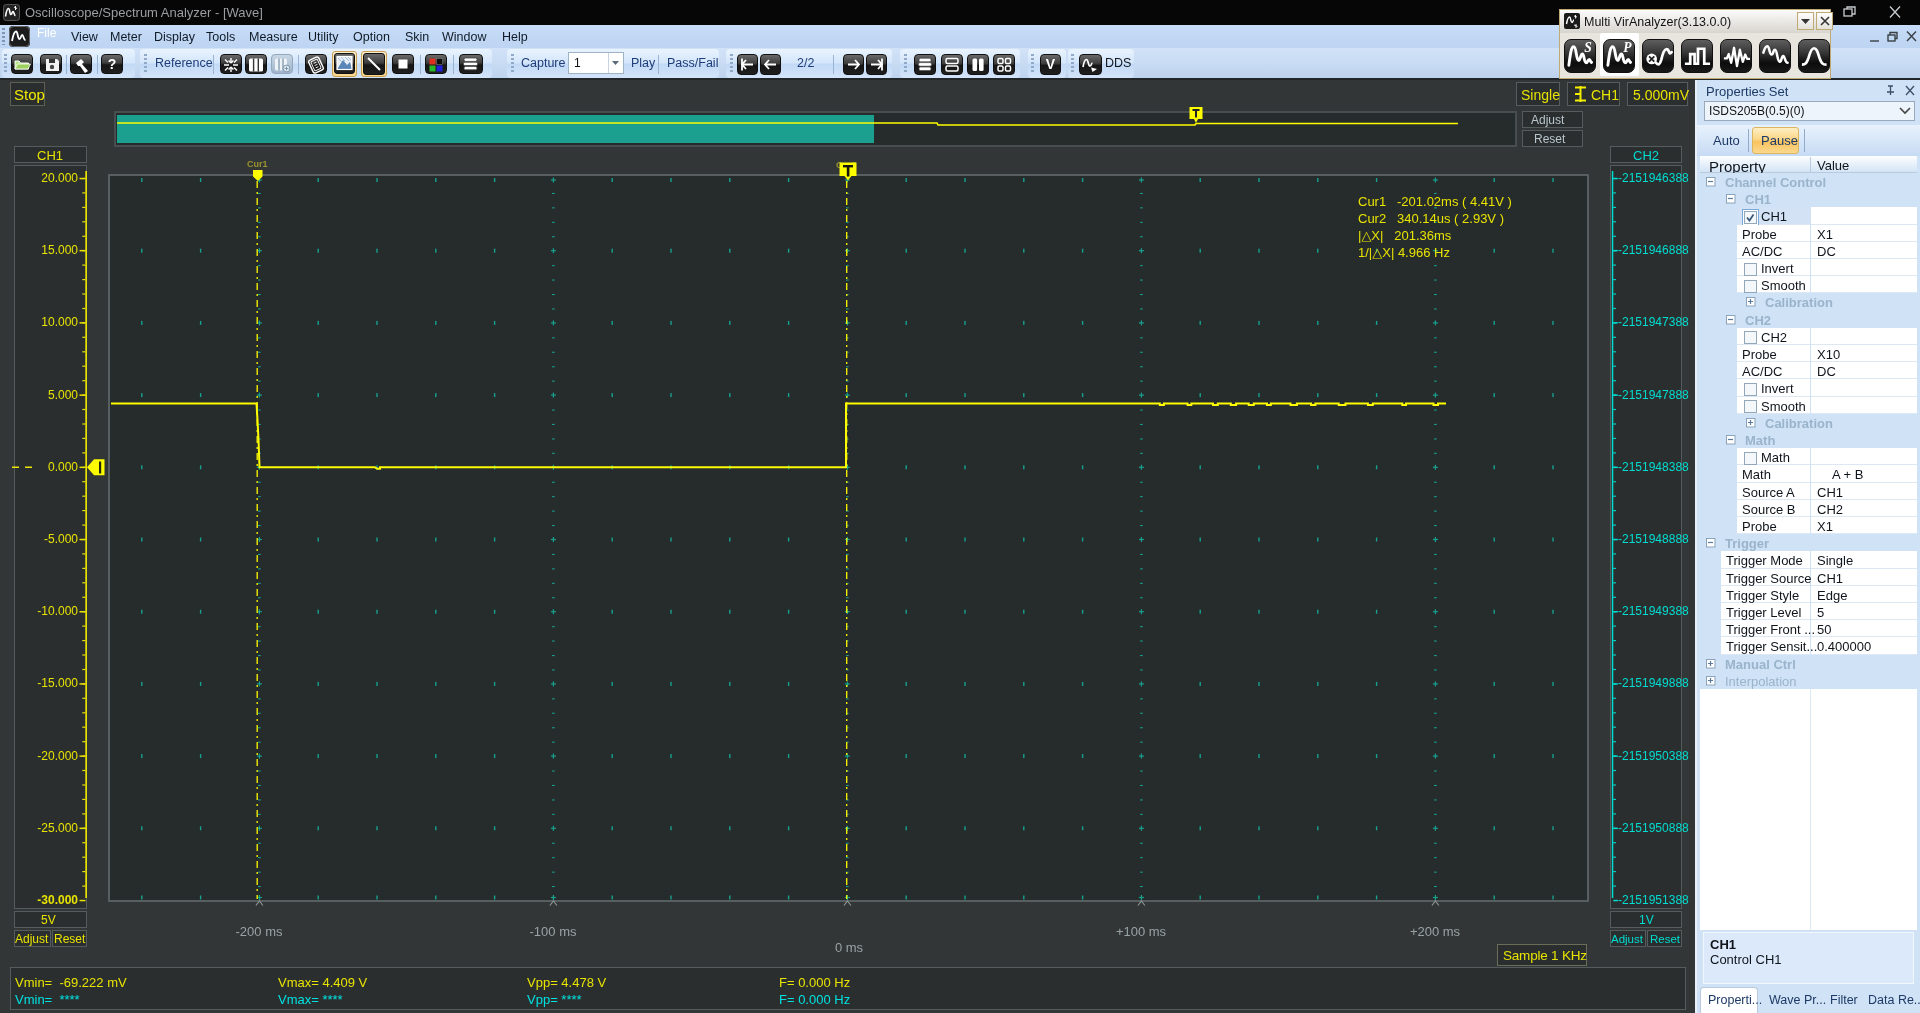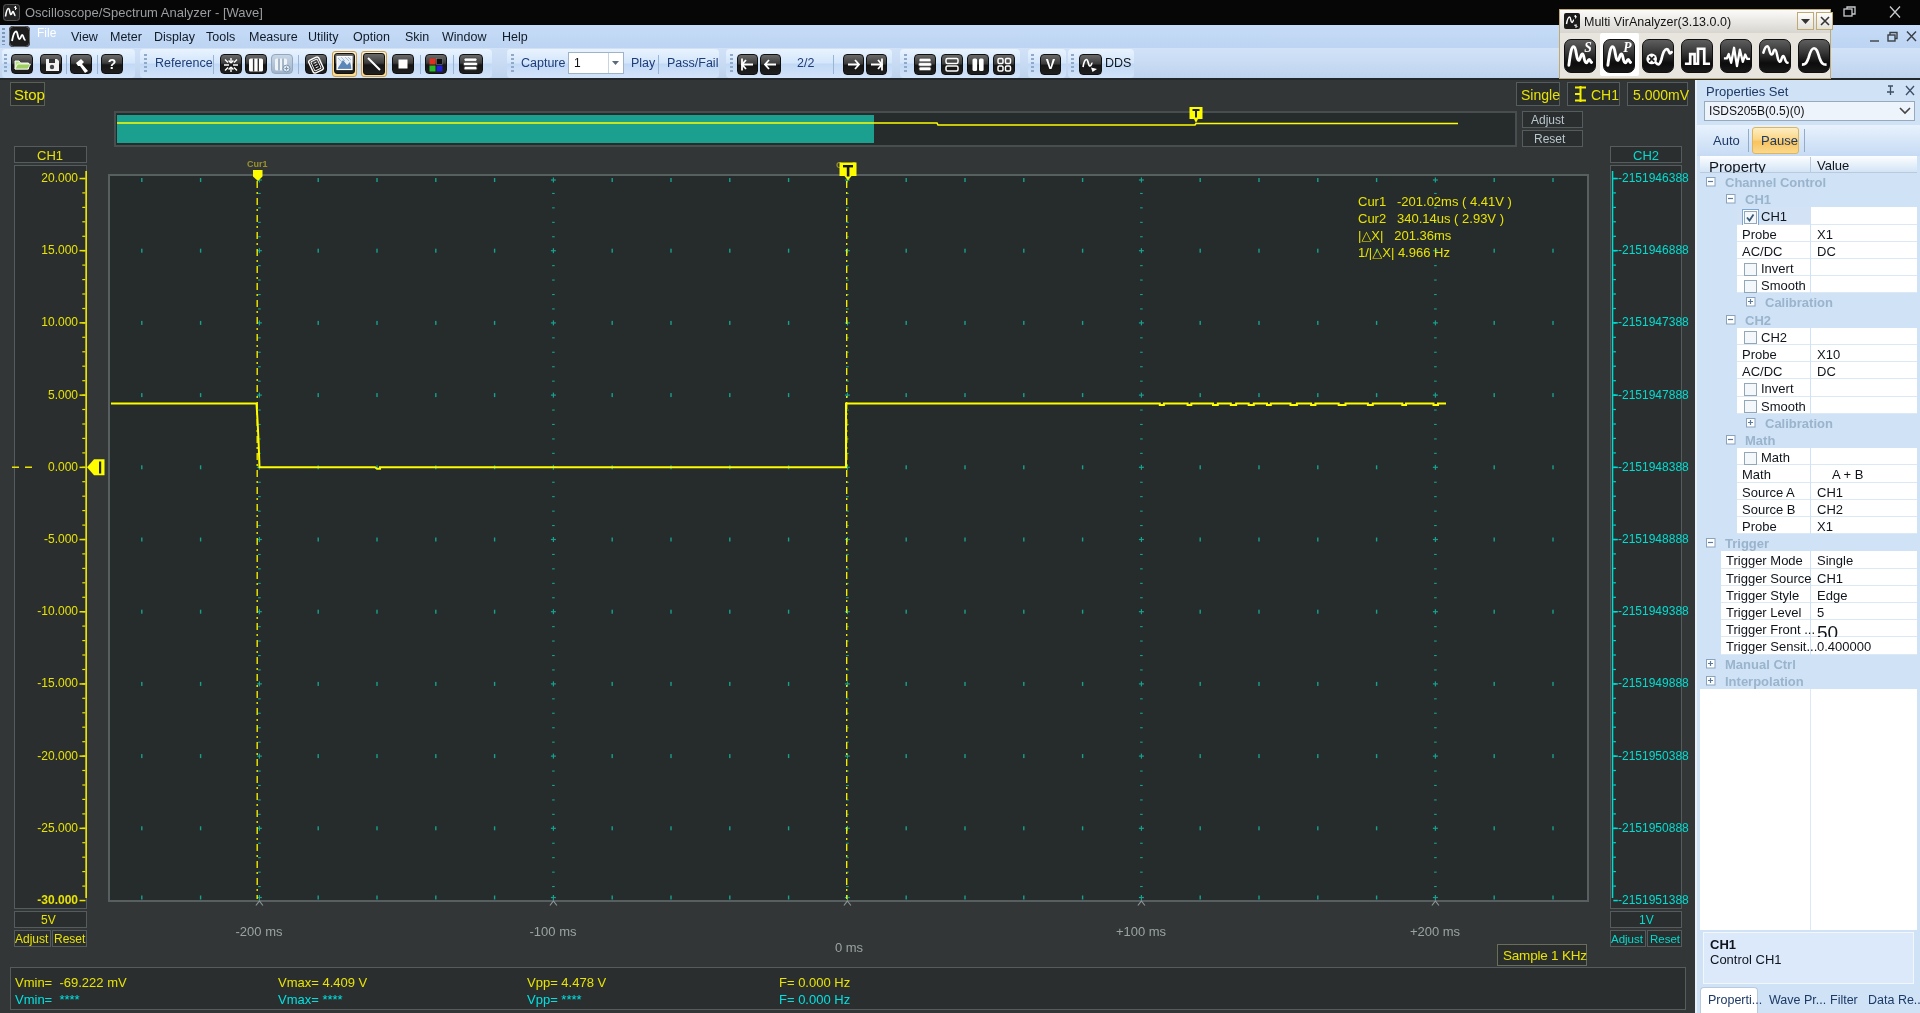--- a/index.html
+++ b/index.html
@@ -1146,38 +1146,38 @@
 <div class="a" style="left:1817px;top:587.8px;font-size:13px;color:#10151c;">Edge</div>
 <div class="a" style="left:1700px;top:603.0px;width:217px;height:17.2px;background:#cfe2f6;"></div>
 <div class="a" style="left:1721px;top:603.0px;width:89px;height:17.2px;background:#fff;border-bottom:1px solid #dce8f4;"></div>
 <div class="a" style="left:1811px;top:603.0px;width:106px;height:17.2px;background:#fff;border-bottom:1px solid #dce8f4;"></div>
 <div class="a" style="left:1726px;top:605.0px;font-size:13px;color:#10151c;">Trigger Level</div>
 <div class="a" style="left:1817px;top:605.0px;font-size:13px;color:#10151c;">5</div>
 <div class="a" style="left:1700px;top:620.2px;width:217px;height:17.2px;background:#cfe2f6;"></div>
 <div class="a" style="left:1721px;top:620.2px;width:89px;height:17.2px;background:#fff;border-bottom:1px solid #dce8f4;"></div>
 <div class="a" style="left:1811px;top:620.2px;width:106px;height:17.2px;background:#fff;border-bottom:1px solid #dce8f4;"></div>
 <div class="a" style="left:1726px;top:622.2px;font-size:13px;color:#10151c;">Trigger Front ...</div>
-<div class="a" style="left:1817px;top:622.2px;font-size:19px;color:#10151c;text-align:right;">50</div>
+<div class="a" style="left:1817px;top:622.2px;font-size:13px;color:#10151c;text-align:right;">50</div>
 <div class="a" style="left:1700px;top:637.4px;width:217px;height:17.2px;background:#cfe2f6;"></div>
 <div class="a" style="left:1721px;top:637.4px;width:89px;height:17.2px;background:#fff;border-bottom:1px solid #dce8f4;"></div>
 <div class="a" style="left:1811px;top:637.4px;width:106px;height:17.2px;background:#fff;border-bottom:1px solid #dce8f4;"></div>
 <div class="a" style="left:1726px;top:639.4px;font-size:13px;color:#10151c;">Trigger Sensit...</div>
 <div class="a" style="left:1817px;top:639.4px;font-size:13px;color:#10151c;">0.400000</div>
 <div class="a" style="left:1700px;top:654.6px;width:217px;height:17.2px;background:#cfe2f6;"></div>
 <svg class="a" style="left:1706px;top:658.6px;" width="10" height="10">
     <rect x="0.5" y="0.5" width="8.5" height="8.5" fill="#fff" stroke="#8ba4bd"></rect>
     <path d="M2,4.5 h5 M4.5,2 v5" stroke="#5b7a9c" stroke-width="1.2"></path>
   </svg>
 <div class="a" style="left:1725px;top:656.6px;font-size:13px;font-weight:bold;color:#9ab4cb;">Manual Ctrl</div>
 <div class="a" style="left:1700px;top:671.8px;width:217px;height:17.2px;background:#cfe2f6;"></div>
 <svg class="a" style="left:1706px;top:675.8px;" width="10" height="10">
     <rect x="0.5" y="0.5" width="8.5" height="8.5" fill="#fff" stroke="#8ba4bd"></rect>
     <path d="M2,4.5 h5 M4.5,2 v5" stroke="#5b7a9c" stroke-width="1.2"></path>
   </svg>
-<div class="a" style="left:1725px;top:673.8px;font-size:13px;font-weight:bold;color:#9ab4cb;">Interpolation</div>
+<div class="a" style="left:1725px;top:673.8px;font-size:13px;font-weight:normal;color:#9ab4cb;">Interpolation</div>
 <div class="a" style="left:1703px;top:932px;width:211px;height:52px;background:#dbe9fa;border:1px solid #f2f7fc;"></div>
 <div class="a" style="left:1710px;top:937px;font-size:13px;font-weight:bold;color:#10151c;">CH1</div>
 <div class="a" style="left:1710px;top:952px;font-size:13px;color:#10151c;">Control CH1</div>
 <div class="a" style="left:1700px;top:987px;width:58px;height:26px;background:#fff;border:1px solid #b9cade;border-bottom:none;border-radius:4px 4px 0 0;"></div>
 <div class="a" style="left:1708px;top:993px;font-size:12.5px;color:#1d3a66;">Properti...</div>
 <div class="a" style="left:1769px;top:993px;font-size:12.5px;color:#1d3a66;">Wave Pr...</div>
 <div class="a" style="left:1830px;top:993px;font-size:12.5px;color:#1d3a66;">Filter</div>
 <div class="a" style="left:1868px;top:993px;font-size:12.5px;color:#1d3a66;">Data Re...</div>
 <div class="a" style="left:1559px;top:9px;width:272px;height:70px;background:#e8e5df;border:1px solid #c0aa74;"></div>
 <div class="a" style="left:1560px;top:10px;width:270px;height:23px;background:linear-gradient(180deg,#fbfbfa,#d8d5cf);"></div>

